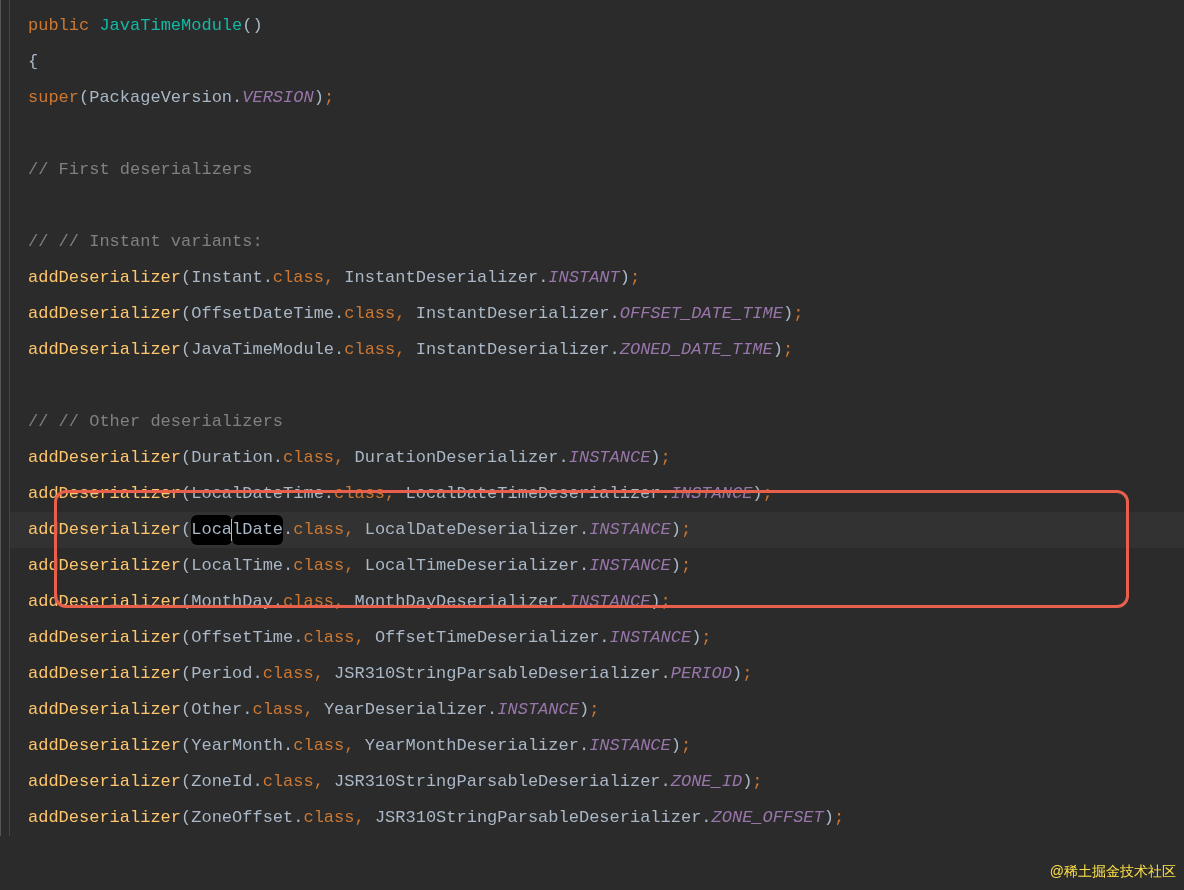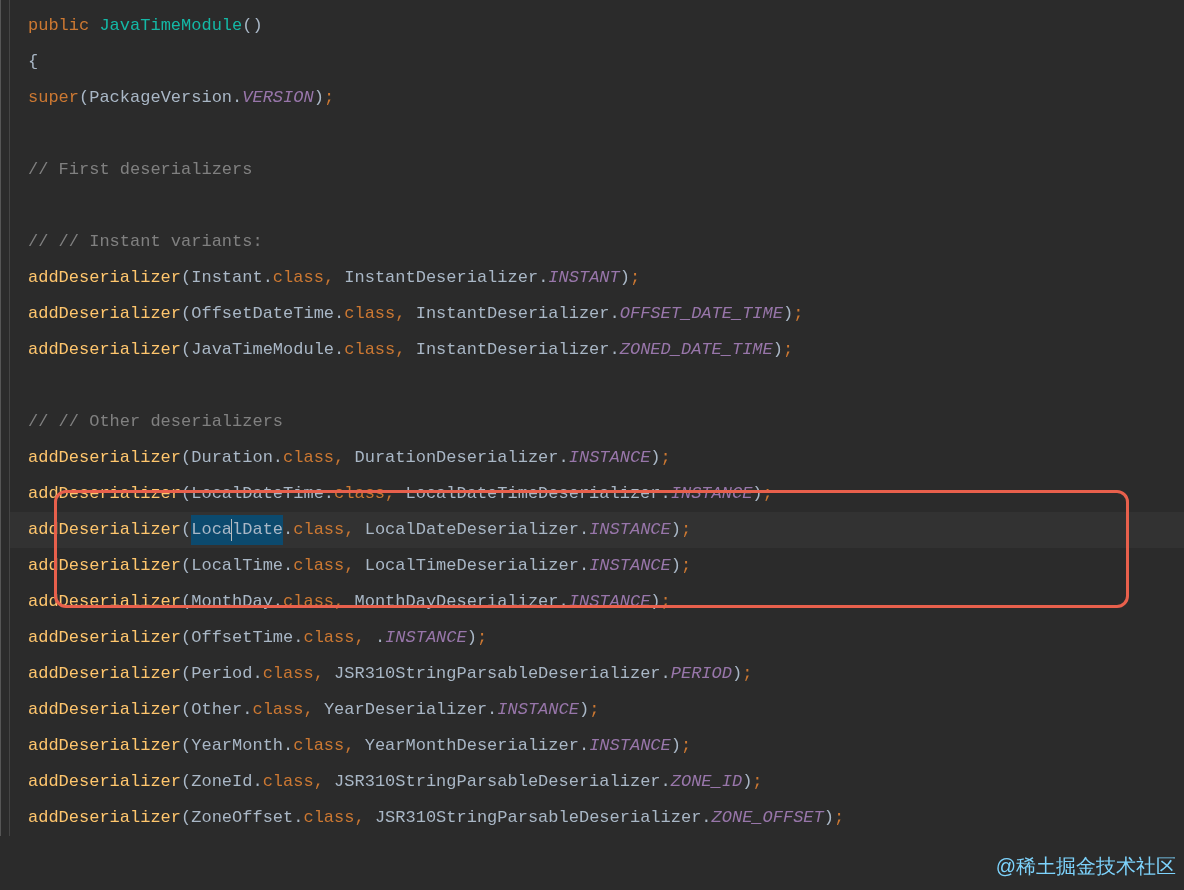--- a/index.html
+++ b/index.html
@@ -56,28 +56,29 @@
 }
 .cursor {
   display: inline-block;
   width: 2px;
   height: 22px;
   background: #bbb;
   vertical-align: middle;
   margin: 0 -1px;
 }
 .sel {
-  background: #0c4a6e;
+  background: #000000;
+  border-radius: 6px;
 }
 .watermark {
   position: absolute;
   right: 8px;
   bottom: 6px;
-  color: #7dd3fc;
-  font-size: 20px;
+  color: #fde047;
+  font-size: 14px;
   font-family: sans-serif;
 }
 </style>
 </head>
 <body>
 
 <div class="code-container">
   <div class="gutter"></div>
 
   <div class="line"><span class="kw">public</span><span> </span><span class="method-name">JavaTimeModule</span><span class="paren">()</span></div>
@@ -107,21 +108,21 @@
   <div class="line">    <span class="call">addDeserializer</span><span class="paren">(</span><span>Duration</span><span>.</span><span class="kw">class</span><span class="comma">, </span><span>DurationDeserializer</span><span>.</span><span class="const">INSTANCE</span><span class="paren">)</span><span class="semi">;</span></div>
 
   <div class="line">    <span class="call">addDeserializer</span><span class="paren">(</span><span>LocalDateTime</span><span>.</span><span class="kw">class</span><span class="comma">, </span><span>LocalDateTimeDeserializer</span><span>.</span><span class="const">INSTANCE</span><span class="paren">)</span><span class="semi">;</span></div>
 
   <div class="line cursor-line">    <span class="call">addDeserializer</span><span class="paren">(</span><span class="sel">Loca</span><span class="cursor"></span><span class="sel">lDate</span><span>.</span><span class="kw">class</span><span class="comma">, </span><span>LocalDateDeserializer</span><span>.</span><span class="const">INSTANCE</span><span class="paren">)</span><span class="semi">;</span></div>
 
   <div class="line">    <span class="call">addDeserializer</span><span class="paren">(</span><span>LocalTime</span><span>.</span><span class="kw">class</span><span class="comma">, </span><span>LocalTimeDeserializer</span><span>.</span><span class="const">INSTANCE</span><span class="paren">)</span><span class="semi">;</span></div>
 
   <div class="line">    <span class="call">addDeserializer</span><span class="paren">(</span><span>MonthDay</span><span>.</span><span class="kw">class</span><span class="comma">, </span><span>MonthDayDeserializer</span><span>.</span><span class="const">INSTANCE</span><span class="paren">)</span><span class="semi">;</span></div>
 
-  <div class="line">    <span class="call">addDeserializer</span><span class="paren">(</span><span>OffsetTime</span><span>.</span><span class="kw">class</span><span class="comma">, </span><span>.</span><span class="const">INSTANCE</span><span class="paren">)</span><span class="semi">;</span></div>
+  <div class="line">    <span class="call">addDeserializer</span><span class="paren">(</span><span>OffsetTime</span><span>.</span><span class="kw">class</span><span class="comma">, </span><span>OffsetTimeDeserializer</span><span>.</span><span class="const">INSTANCE</span><span class="paren">)</span><span class="semi">;</span></div>
 
   <div class="line">    <span class="call">addDeserializer</span><span class="paren">(</span><span>Period</span><span>.</span><span class="kw">class</span><span class="comma">, </span><span>JSR310StringParsableDeserializer</span><span>.</span><span class="const">PERIOD</span><span class="paren">)</span><span class="semi">;</span></div>
 
   <div class="line">    <span class="call">addDeserializer</span><span class="paren">(</span><span>Other</span><span>.</span><span class="kw">class</span><span class="comma">, </span><span>YearDeserializer</span><span>.</span><span class="const">INSTANCE</span><span class="paren">)</span><span class="semi">;</span></div>
 
   <div class="line">    <span class="call">addDeserializer</span><span class="paren">(</span><span>YearMonth</span><span>.</span><span class="kw">class</span><span class="comma">, </span><span>YearMonthDeserializer</span><span>.</span><span class="const">INSTANCE</span><span class="paren">)</span><span class="semi">;</span></div>
 
   <div class="line">    <span class="call">addDeserializer</span><span class="paren">(</span><span>ZoneId</span><span>.</span><span class="kw">class</span><span class="comma">, </span><span>JSR310StringParsableDeserializer</span><span>.</span><span class="const">ZONE_ID</span><span class="paren">)</span><span class="semi">;</span></div>
 
   <div class="line">    <span class="call">addDeserializer</span><span class="paren">(</span><span>ZoneOffset</span><span>.</span><span class="kw">class</span><span class="comma">, </span><span>JSR310StringParsableDeserializer</span><span>.</span><span class="const">ZONE_OFFSET</span><span class="paren">)</span><span class="semi">;</span></div>

